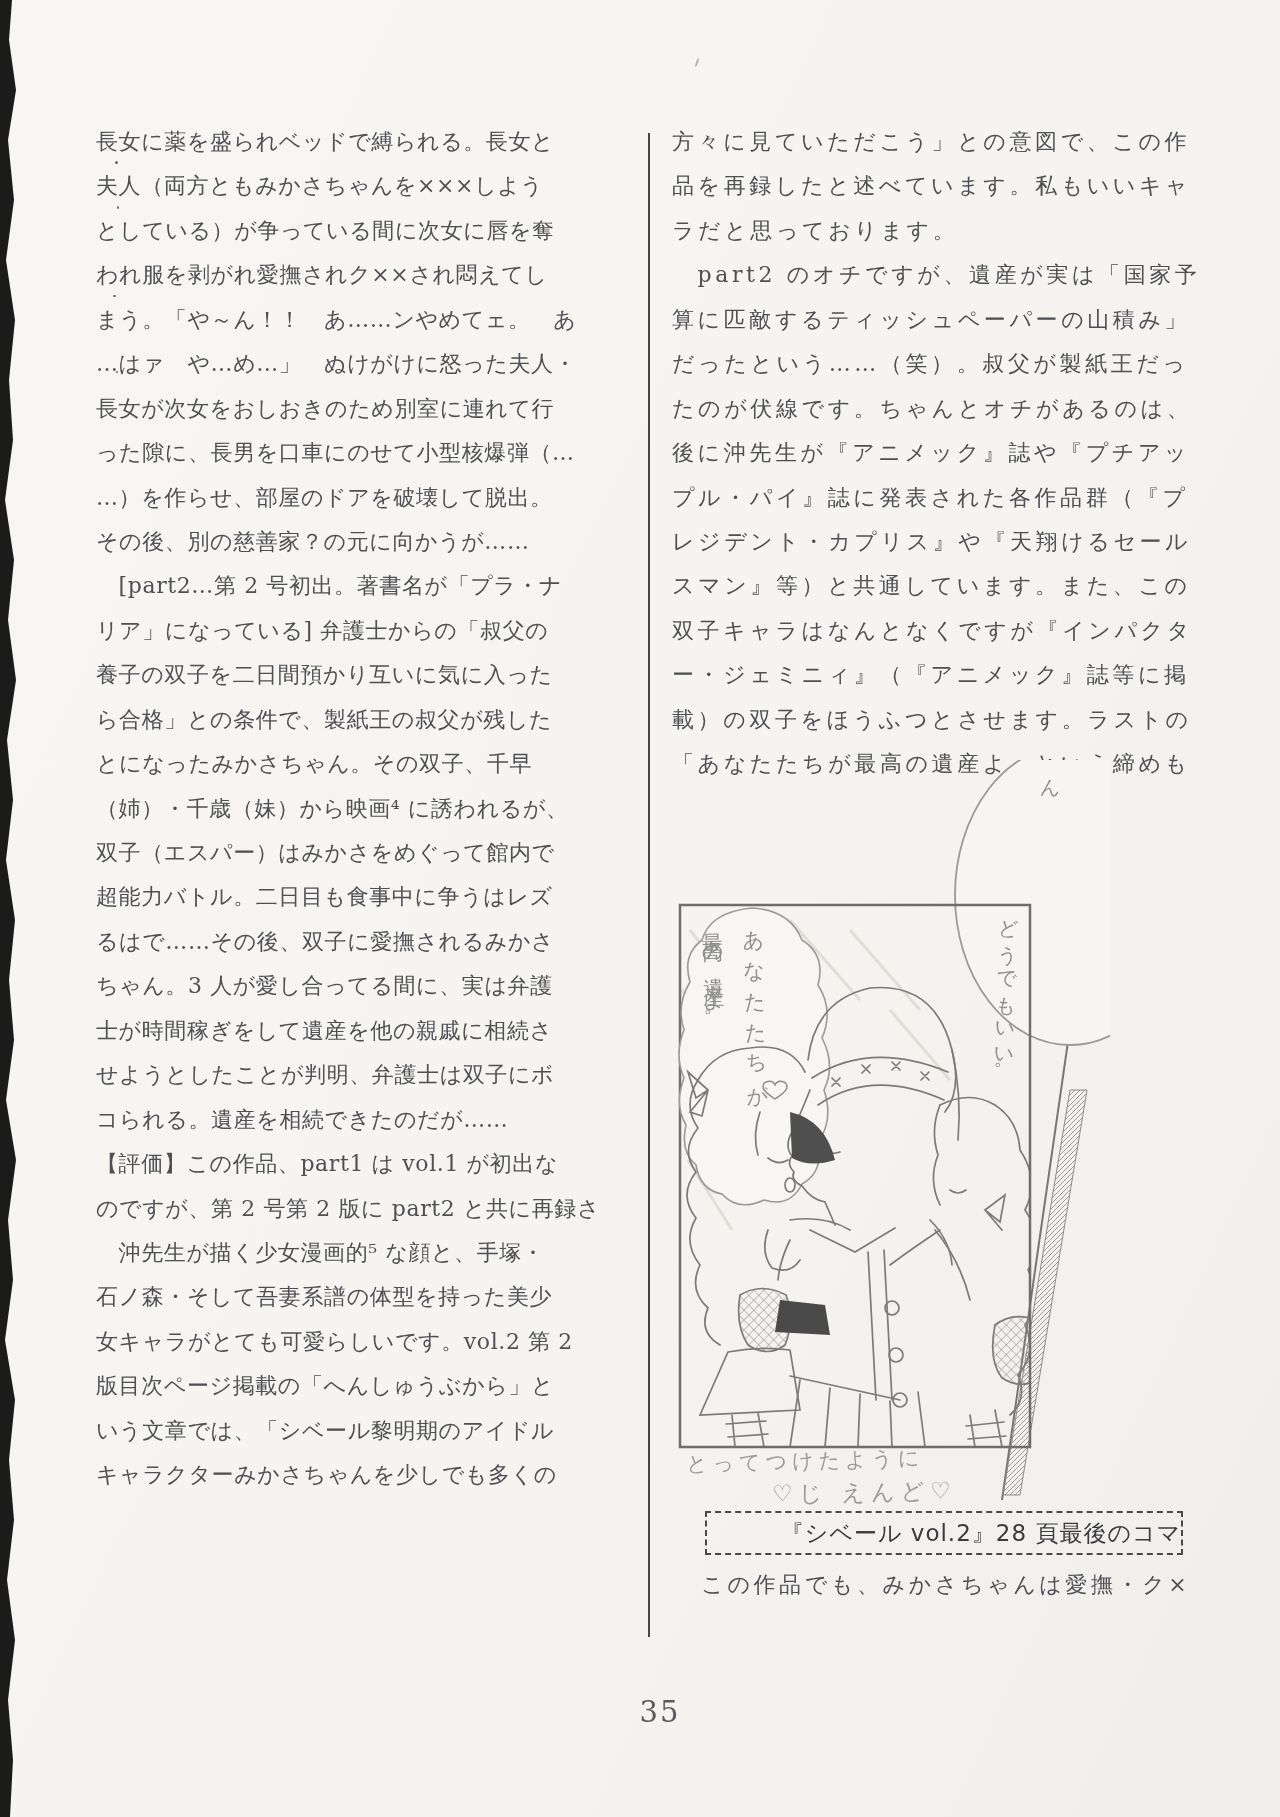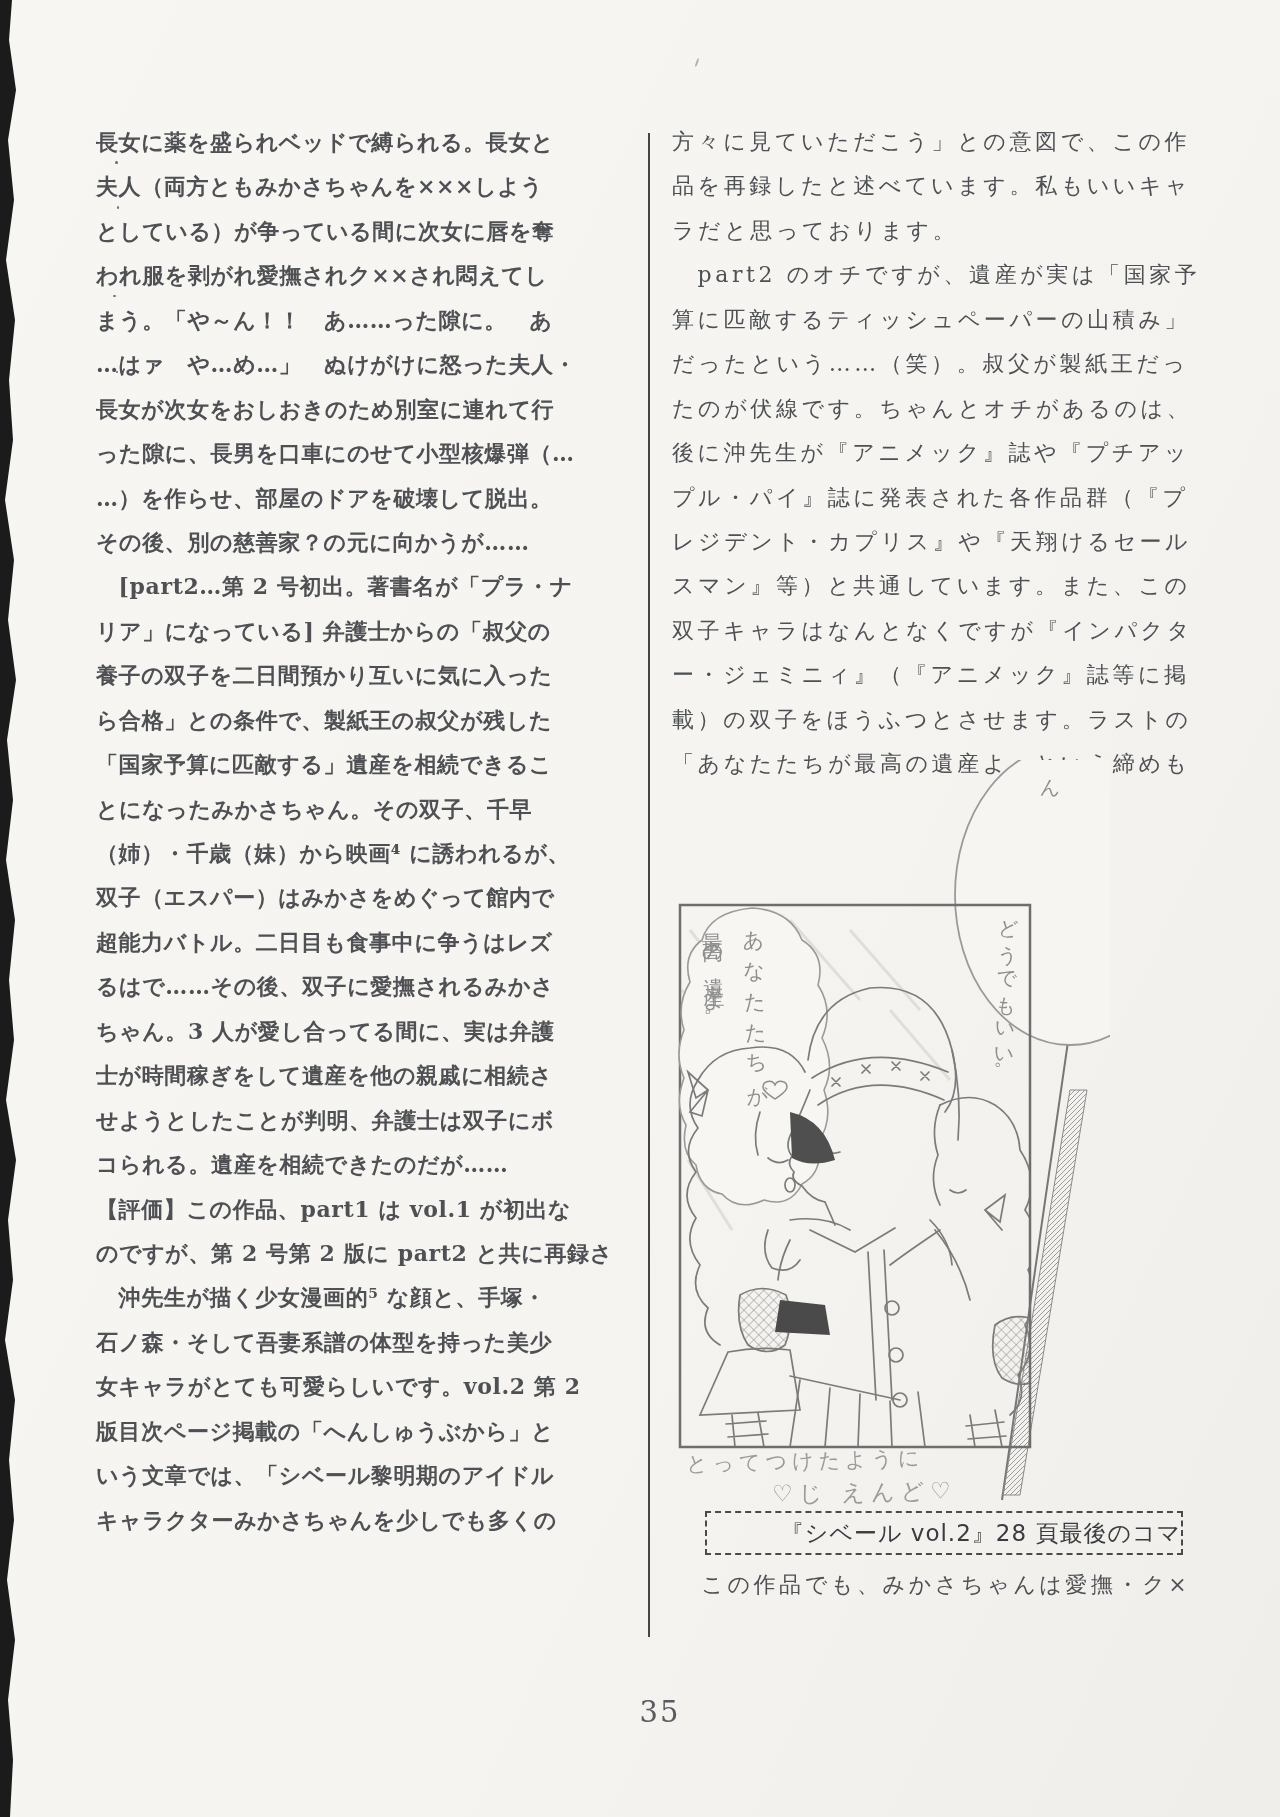--- a/index.html
+++ b/index.html
@@ -6,21 +6,21 @@
   #page{
     position:relative;width:1280px;height:1817px;overflow:hidden;
     background:linear-gradient(115deg,#f7f6f3 0%,#f5f4f1 55%,#efeeea 100%);
     font-family:"DejaVu Serif","Liberation Serif",serif;color:#4e5054;
   }
   
   .column{position:absolute;top:120px;}
   .col-left{left:96px;width:460px;}
   .col-right{left:672px;width:522px;}
   .tline{height:44.45px;line-height:44.45px;white-space:pre;font-size:22px;}
-  .col-left .tline{letter-spacing:0.6px;font-weight:bold;}
+  .col-left .tline{letter-spacing:0.6px;}
   .col-right .tline{letter-spacing:3.6px;}
   .divider{position:absolute;left:648px;top:133px;width:2px;height:1504px;background:#454545;}
   
   #figure{position:absolute;left:640px;top:760px;width:470px;height:755px;pointer-events:none;}
   .vtext{position:absolute;writing-mode:vertical-rl;color:#8f8f8f;
          font-family:"DejaVu Sans","Liberation Sans",sans-serif;}
   .vtext .line{white-space:pre;}
   .vtext .line + .line{margin-block-start:13px;}
   .bubble-left-text{left:700px;top:916px;font-size:21px;letter-spacing:7px;transform:rotate(-1.5deg);}
   .bubble-right-text{left:996px;top:764px;font-size:20px;letter-spacing:3px;transform:rotate(2deg);}
@@ -47,31 +47,30 @@
 </head>
 <body>
 
 <div id="page">
 
   <div class="column col-left">
       <div class="tline">長女に薬を盛られベッドで縛られる。長女と</div>
       <div class="tline">夫人（両方ともみかさちゃんを×××しよう</div>
       <div class="tline">としている）が争っている間に次女に唇を奪</div>
       <div class="tline">われ服を剥がれ愛撫されク××され悶えてし</div>
-      <div class="tline">まう。「や～ん！！　あ……った隙に。　あ</div>
+      <div class="tline">まう。「や～ん！！　あ……ンやめてェ。　あ</div>
       <div class="tline">…はァ　や…め…」　ぬけがけに怒った夫人・</div>
       <div class="tline">長女が次女をおしおきのため別室に連れて行</div>
       <div class="tline">った隙に、長男を口車にのせて小型核爆弾（…</div>
       <div class="tline">…）を作らせ、部屋のドアを破壊して脱出。</div>
       <div class="tline">その後、別の慈善家？の元に向かうが……</div>
       <div class="tline">　[part2…第 2 号初出。著書名が「プラ・ナ</div>
       <div class="tline">リア」になっている] 弁護士からの「叔父の</div>
       <div class="tline">養子の双子を二日間預かり互いに気に入った</div>
       <div class="tline">ら合格」との条件で、製紙王の叔父が残した</div>
-      <div class="tline">「国家予算に匹敵する」遺産を相続できるこ</div>
       <div class="tline">とになったみかさちゃん。その双子、千早</div>
       <div class="tline">（姉）・千歳（妹）から映画⁴ に誘われるが、</div>
       <div class="tline">双子（エスパー）はみかさをめぐって館内で</div>
       <div class="tline">超能力バトル。二日目も食事中に争うはレズ</div>
       <div class="tline">るはで……その後、双子に愛撫されるみかさ</div>
       <div class="tline">ちゃん。3 人が愛し合ってる間に、実は弁護</div>
       <div class="tline">士が時間稼ぎをして遺産を他の親戚に相続さ</div>
       <div class="tline">せようとしたことが判明、弁護士は双子にボ</div>
       <div class="tline">コられる。遺産を相続できたのだが……</div>
       <div class="tline">【評価】この作品、part1 は vol.1 が初出な</div>

